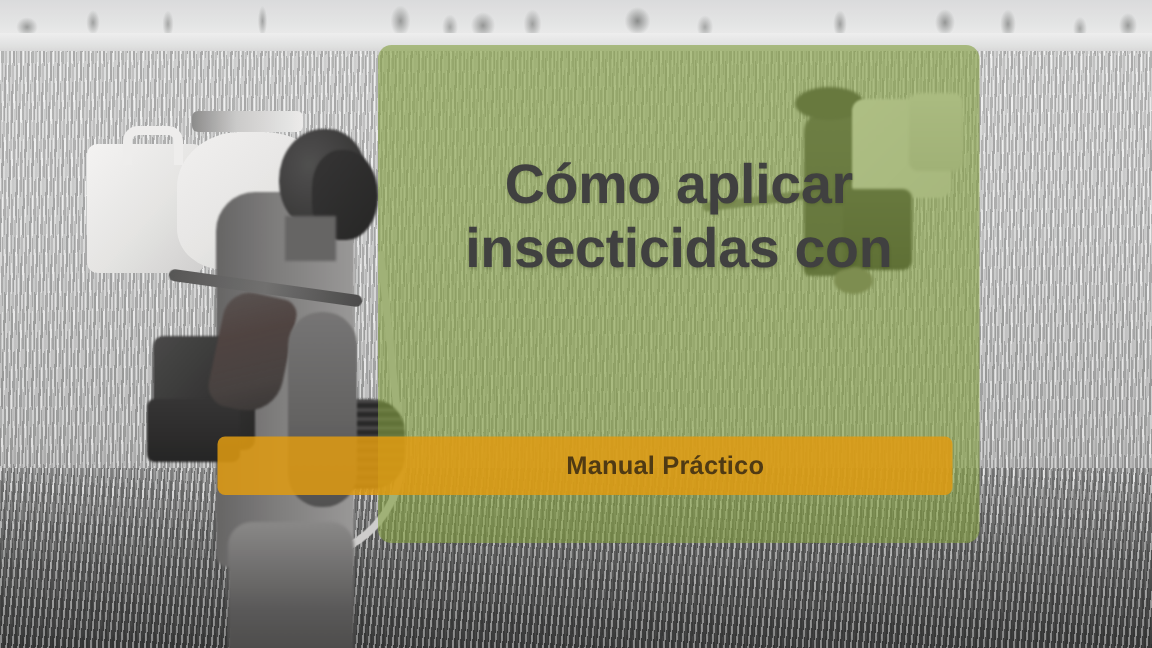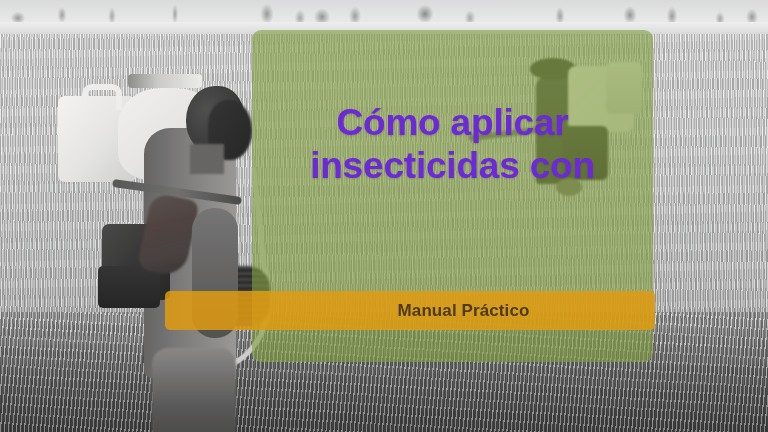--- a/index.html
+++ b/index.html
@@ -279,40 +279,39 @@
     background: rgba(133, 160, 66, 0.62);
     border-radius: 9px;
   }
 
   
   .title {
     position: absolute;
     left: 252px; top: 76px;
     width: 401px;
     text-align: center;
-    color: #6d28d9;
+    color: #404040;
     font-size: 37px;
     font-weight: 700;
     line-height: 43px;
     letter-spacing: -0.2px;
     text-shadow: 0 1px 2px rgba(40,50,20,0.22);
   }
   .title .tline { display: block; }
 
   
   .cta {
     position: absolute;
     left: 145px; top: 291px;
     width: 490px; height: 39px;
     background: rgba(223, 155, 18, 0.86);
     border-radius: 5px;
     display: flex;
     align-items: center;
     justify-content: center;
-    margin-left: 20px;
   }
   .cta-label {
     color: #4f3a14;
     font-size: 17px;
     font-weight: 700;
     letter-spacing: 0.1px;
     
     margin-left: 107px;
   }
 </style>

